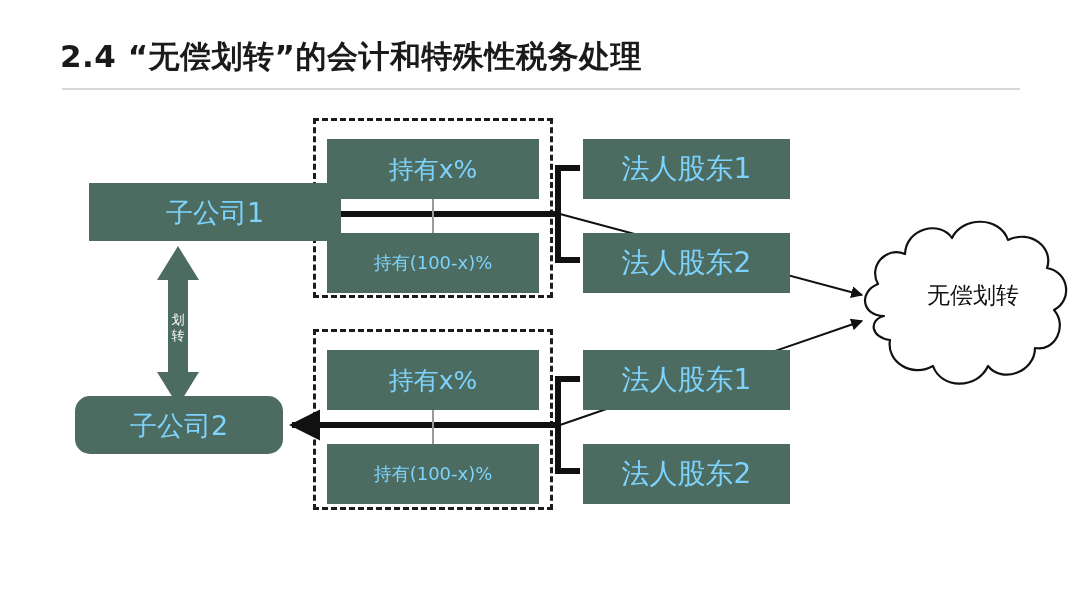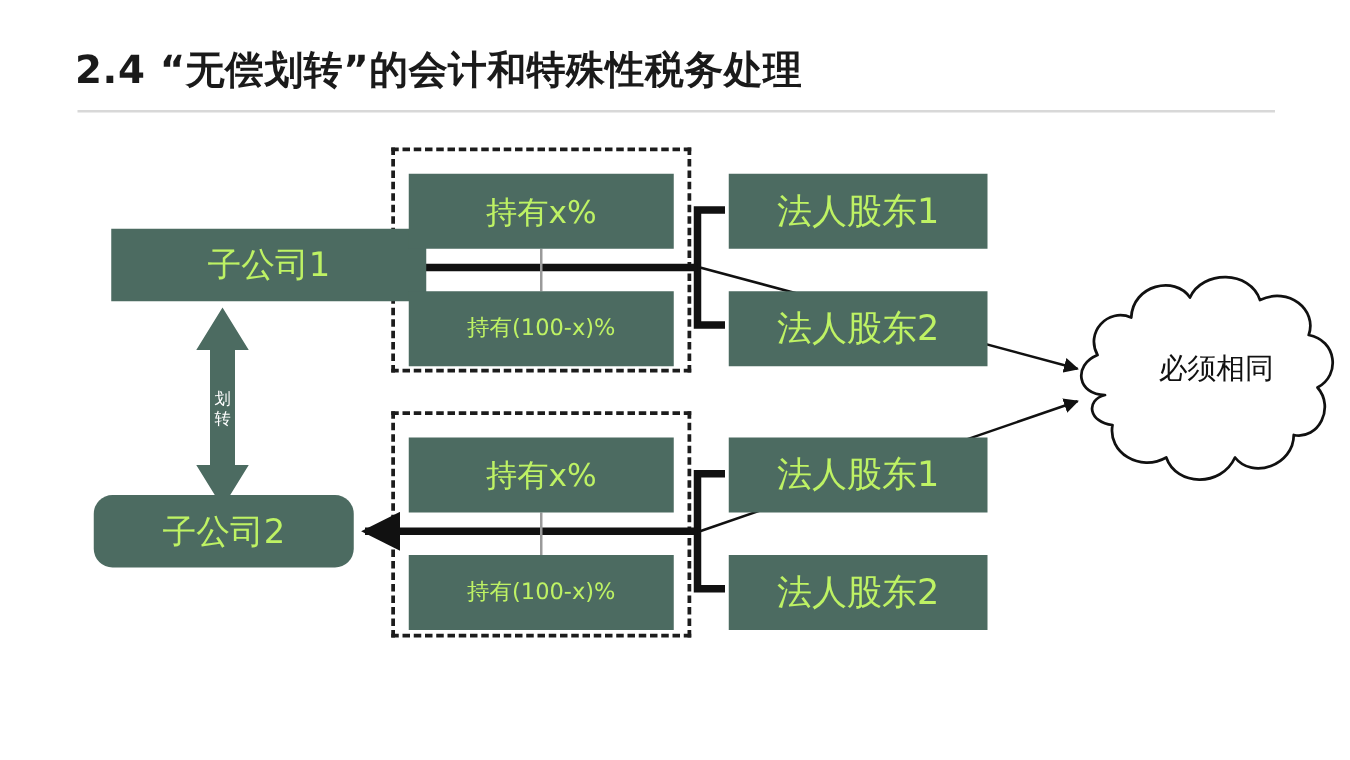--- a/index.html
+++ b/index.html
@@ -40,21 +40,21 @@
     width: 958px;
     height: 2px;
     background: #d8d8d8;
   }
 
   
   .gbox {
     position: absolute;
     box-sizing: border-box;
     background: #4c6b61;
-    color: #bef264;
+    color: #7dd3fc;
     display: flex;
     align-items: center;
     justify-content: center;
     text-align: right;
     white-space: nowrap;
     line-height: 1;
   }
   .gbox.sub  { font-size: 27px; }
   .gbox.hold { font-size: 25px; }
   .gbox.hold.wide { font-size: 18px; }
@@ -156,21 +156,21 @@
                C 1069 272 1073 300 1054 310
                C 1068 326 1055 352 1035 348
                C 1035 372 1002 384 988 366
                C 977 390 941 389 933 366
                C 912 378 886 362 890 340
                C 871 338 868 320 884 316 Z" fill="#ffffff" stroke="#111111" stroke-width="2.2" stroke-linejoin="round"></path>
     </g>
   </svg>
 
   <div id="cloud-text">
-    <span>必须相同</span>
+    <span>无偿划转</span>
   </div>
 
   <div class="vlabel" style="left:170px; top:312px;">
     <div>划</div>
     <div>转</div>
   </div>
 
   <div class="gbox sub" style="left:89px; top:183px; width:252px; height:58px;">子公司1</div>
 
   <div class="gbox hold" style="left:327px; top:139px; width:212px; height:60px;">持有x%</div>

